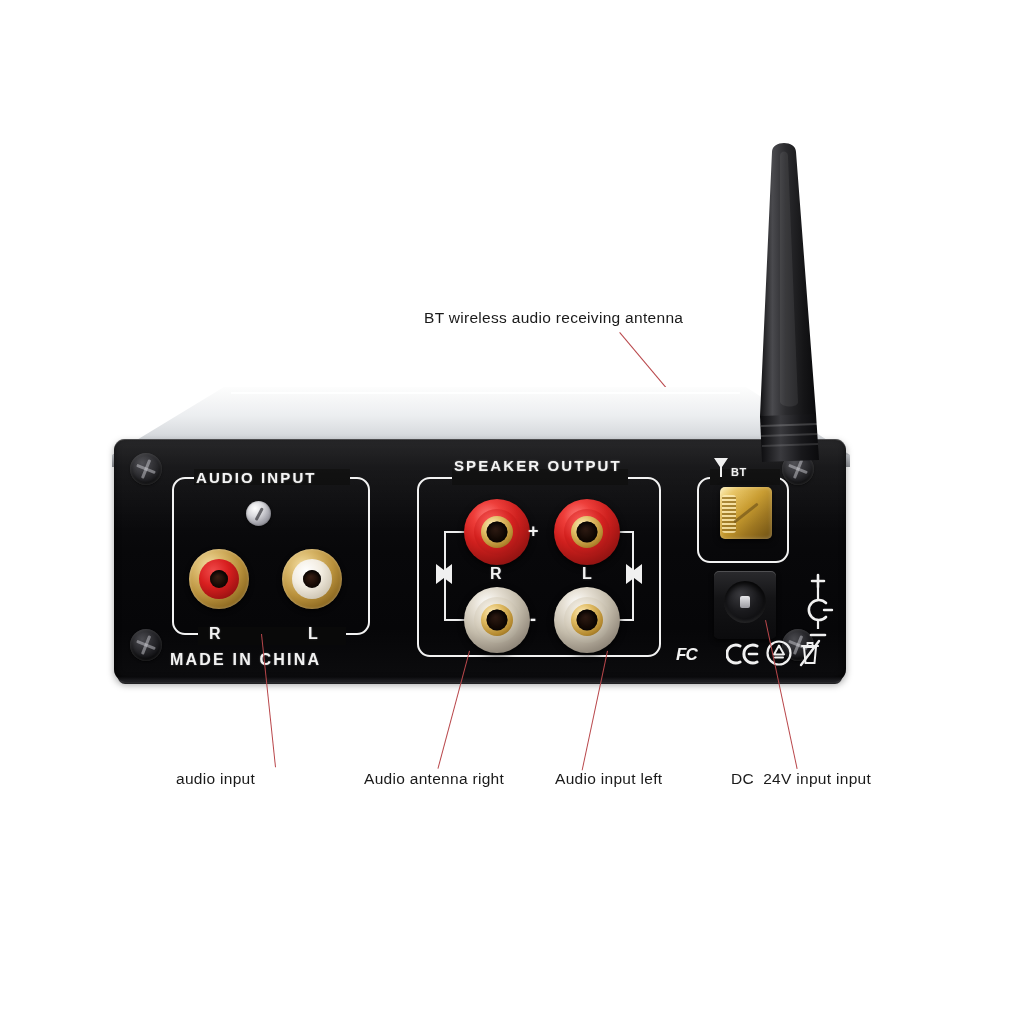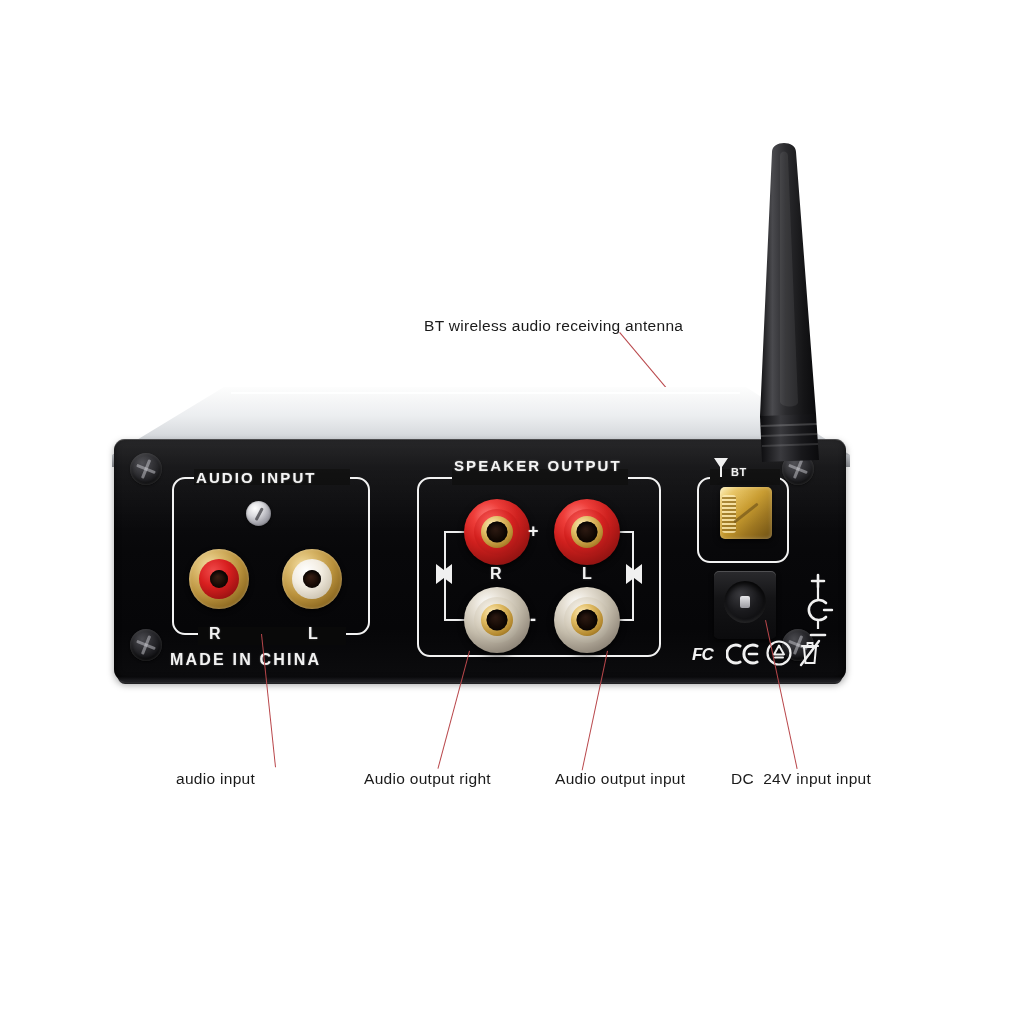--- a/index.html
+++ b/index.html
@@ -337,21 +337,21 @@
     font-weight: 700;
     white-space: nowrap;
   }
   .cert-svg { position: absolute; }
 </style>
 </head>
 <body>
 
 <div id="stage">
 
-  <div class="callout-label" style="left:424px; top:318px;">BT wireless audio receiving antenna</div>
+  <div class="callout-label" style="left:424px; top:310px;">BT wireless audio receiving antenna</div>
   <div class="callout-line" style="left:620px; top:332px; width:131px; transform: rotate(50deg);"></div>
 
   <div id="chassis">
 
     <div class="lid">
       <svg class="lid-poly" width="748" height="100" viewBox="0 0 748 100" preserveAspectRatio="none">
         <defs>
           <linearGradient id="lidGrad" x1="0" y1="0" x2="0" y2="1">
             <stop offset="0%" stop-color="#fdfdfd"></stop>
             <stop offset="42%" stop-color="#eceef0"></stop>
@@ -489,21 +489,21 @@
 
         <path d="M20 14 L20 28" stroke="#f0f0f0" stroke-width="2.2" fill="none"></path>
         <path d="M20 46 L20 56" stroke="#f0f0f0" stroke-width="2.2" fill="none"></path>
 
         <path d="M28 30 A10 10 0 1 0 28 44" stroke="#f0f0f0" stroke-width="2.6" fill="none" stroke-linecap="round"></path>
         <path d="M26 37 L34 37" stroke="#f0f0f0" stroke-width="2.4" fill="none" stroke-linecap="round"></path>
 
         <path d="M13 62 L27 62" stroke="#f0f0f0" stroke-width="2.6" fill="none" stroke-linecap="round"></path>
       </svg>
 
-      <div class="cert" style="left:578px; top:206px; font-size:17px; font-style:italic; letter-spacing:-1px;">FC</div>
+      <div class="cert" style="left:562px; top:206px; font-size:17px; font-style:italic; letter-spacing:-1px;">FC</div>
 
       <svg class="cert-svg" style="left:612px; top:203px; width:36px; height:24px;" viewBox="0 0 36 24">
         <path d="M14 4 A9 9 0 1 0 14 20" stroke="#f0f0f0" stroke-width="3" fill="none" stroke-linecap="round"></path>
         <path d="M31 4 A9 9 0 1 0 31 20" stroke="#f0f0f0" stroke-width="3" fill="none" stroke-linecap="round"></path>
         <path d="M23 12 L31 12" stroke="#f0f0f0" stroke-width="2.6" fill="none" stroke-linecap="round"></path>
       </svg>
 
       <svg class="cert-svg" style="left:652px; top:201px; width:26px; height:26px;" viewBox="0 0 26 26">
         <circle cx="13" cy="13" r="11.5" stroke="#f0f0f0" stroke-width="2.2" fill="none"></circle>
         <path d="M13 5.5 L18 14.5 L8 14.5 Z" stroke="#f0f0f0" stroke-width="2" fill="none" stroke-linejoin="round"></path>
@@ -550,21 +550,21 @@
     <path d="M 60 286 L 116 284 L 119 330 L 62 332 Z" fill="url(#antBaseGrad)"></path>
     <path d="M 61 296 L 117 294" stroke="rgba(255,255,255,.18)" stroke-width="2"></path>
     <path d="M 61 306 L 117 304" stroke="rgba(255,255,255,.15)" stroke-width="2"></path>
     <path d="M 62 316 L 118 314" stroke="rgba(255,255,255,.13)" stroke-width="2"></path>
   </svg>
 
   <div class="callout-line" style="left:262px; top:634px; width:134px; transform: rotate(84deg);"></div>
   <div class="callout-label" style="left:176px; top:771px;">audio input</div>
 
   <div class="callout-line" style="left:470px; top:651px; width:122px; transform: rotate(105deg);"></div>
-  <div class="callout-label" style="left:364px; top:771px;">Audio output right</div>
+  <div class="callout-label" style="left:364px; top:771px;">Audio antenna right</div>
 
   <div class="callout-line" style="left:608px; top:651px; width:122px; transform: rotate(102deg);"></div>
-  <div class="callout-label" style="left:555px; top:771px;">Audio output input</div>
+  <div class="callout-label" style="left:555px; top:771px;">Audio input left</div>
 
   <div class="callout-line" style="left:766px; top:620px; width:152px; transform: rotate(78deg);"></div>
   <div class="callout-label" style="left:731px; top:771px;">DC  24V input input</div>
 
 </div>
 
 </body></html>

